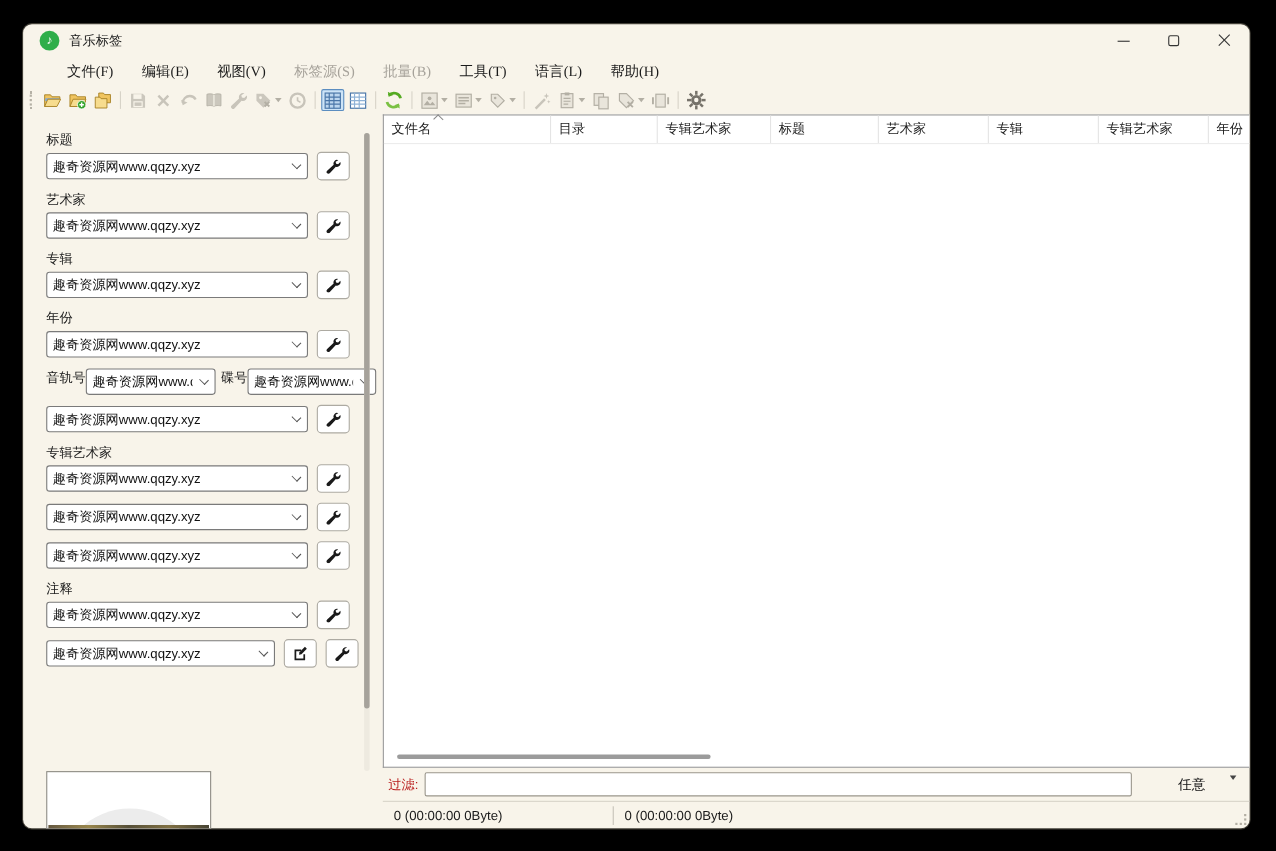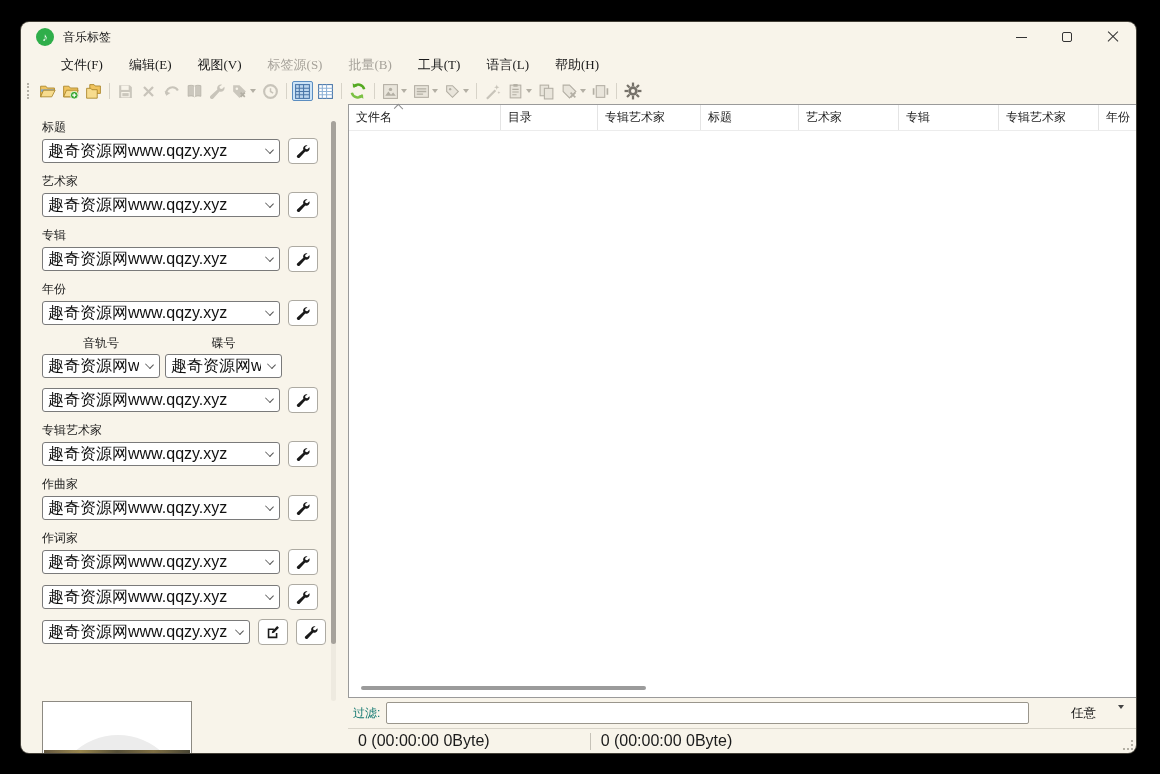--- a/index.html
+++ b/index.html
@@ -35,51 +35,51 @@
   .dd-caret { width:0; height:0; border-left:3px solid transparent; border-right:3px solid transparent; border-top:4px solid #b3afa4; margin-left:2px; }
   .tb-btn svg { display:block; }
   
   .main { flex:1 1 auto; display:flex; min-height:0; }
   .left-panel { width:327px; flex:0 0 auto; position:relative; padding:15px 0 0 21px; }
   .fgroup { margin-bottom:9px; }
   .flabel { font-size:12px; color:#1b1b1b; height:16px; margin-bottom:3px; }
   .frow { display:flex; align-items:center; gap:8px; }
   .combo { height:24px; background:#fff; border:1px solid #7a7a7a; border-radius:3px;
     display:flex; align-items:center; padding:0 20px 0 5px; position:relative; width:238px; overflow:hidden; }
-  .combo .cval { font-size:16px; color:#111; white-space:nowrap; overflow:hidden; }
+  .combo .cval { font-size:12px; color:#111; white-space:nowrap; overflow:hidden; }
   .chev { position:absolute; right:6px; top:8px; width:7px; height:7px; border-right:1.4px solid #555; border-bottom:1.4px solid #555; transform:rotate(45deg) scale(1,.8); transform-origin:center; margin-top:-2px; }
   .sq-btn { width:30px; height:26px; background:#fff; border:1px solid #adaaa2; border-radius:4px;
     display:flex; align-items:center; justify-content:center; flex:0 0 auto; }
   .duo { display:flex; gap:5px; }
-  .duo .col { display:flex; flex-direction:column;align-items:center; }
+  .duo .col { display:flex; flex-direction:row; }
   .combo.small { width:118px; }
   .combo.small2 { width:117px; }
   .combo.lyr { width:208px; }
   .vscroll-track { position:absolute; left:310px; top:17px; width:5px; height:580px; background:#eeeae0; border-radius:3px; }
   .vscroll-thumb { position:absolute; left:0; top:0; width:5px; height:523px; background:#a6a29b; border-radius:3px; }
   .album-box { position:absolute; left:21px; top:597px; width:150px; height:70px; background:#fff; border:1px solid #8d8a82; overflow:hidden; }
   .album-disc { position:absolute; left:10px; top:33px; width:130px; height:130px; border-radius:50%; background:#ececec; }
   .album-strip { position:absolute; left:1px; right:1px; top:48px; height:6px;
     background:linear-gradient(90deg,#4a3b1f,#8a7430,#3c3418,#6d5a26,#27230f); opacity:.85; }
   
   .right-col { flex:1 1 auto; display:flex; flex-direction:column; min-width:0; }
   .table-wrap { flex:1 1 auto; background:#fff; border-left:1px solid #9a9a9a; border-top:1px solid #9a9a9a; border-bottom:1px solid #9a9a9a; position:relative; min-height:0; }
   .thead { display:flex; height:26px; border-bottom:1px solid #ececec; position:relative; }
   .th { font-size:12px; color:#1b1b1b; display:flex; align-items:center; padding-left:7px; border-right:1px solid #e4e4e4; overflow:hidden; white-space:nowrap; flex:0 0 auto; }
   .c0{width:152px;} .c1{width:97px;text-align:center;} .c2{width:103px;} .c3{width:98px;} .c4{width:100px;} .c5{width:100px;} .c6{width:100px;} .c7{flex:1 1 auto; border-right:none;}
   .sort-caret { position:absolute; left:46px; top:0px; width:7px; height:7px; border-left:1.3px solid #8a8a8a; border-top:1.3px solid #8a8a8a; transform:rotate(45deg) scale(1,.9); }
   .hscroll-thumb { position:absolute; left:12px; bottom:7px; width:285px; height:4px; background:#9b9b9b; border-radius:2px; }
   .filter-row { height:30px; display:flex; align-items:center; padding:0 8px 0 5px; gap:6px; flex:0 0 auto; }
-  .filter-label { font-size:12px; color:#0f766e; white-space:nowrap; }
+  .filter-label { font-size:12px; color:#b91c1c; white-space:nowrap; }
   .filter-input { flex:1 1 auto; height:22px; border:1px solid #9a968c; border-radius:2px; background:#fff; font-size:12px; padding:0 5px; font-family:"Liberation Sans",sans-serif; outline:none; }
   .filter-mode { display:flex; align-items:flex-start; gap:22px; padding:0 4px 0 36px; }
   .filter-mode .mval { font-size:12.5px; color:#111; }
   .mode-caret { width:0; height:0; border-left:3.5px solid transparent; border-right:3.5px solid transparent; border-top:4.5px solid #444; }
   .statusbar { height:25px; border-top:1px solid #d8d4c9; display:flex; align-items:center; flex:0 0 auto; position:relative; }
-  .status-cell { font-size:16px; color:#1b1b1b; padding:0 10px; white-space:nowrap; }
+  .status-cell { font-size:12px; color:#1b1b1b; padding:0 10px; white-space:nowrap; }
   .status-div { width:1px; height:17px; background:#c6c2b8; margin-left:90px; }
   .resize-grip { position:absolute; right:3px; bottom:3px; width:10px; height:10px; }
   .resize-grip i { position:absolute; width:2px; height:2px; background:#b3afa4; }
   .resize-grip i:nth-child(1){right:0;bottom:0;} .resize-grip i:nth-child(2){right:4px;bottom:0;}
   .resize-grip i:nth-child(3){right:0;bottom:4px;} .resize-grip i:nth-child(4){right:8px;bottom:0;}
   .resize-grip i:nth-child(5){right:0;bottom:8px;}
 </style>
 </head>
 <body>
 
@@ -387,50 +387,49 @@
             </div>
           <div class="sq-btn">
               <svg width="14" height="14" viewBox="0 0 16 16">
                 <path d="M13.2 1.8a3.7 3.7 0 0 0-4.8 4.7L1.6 12.8a1.9 1.9 0 1 0 2.7 2.7l6.3-6.9a3.7 3.7 0 0 0 4.7-4.8L13 6.1l-2.1-.5-.5-2.1z" fill="#1a1a1a"></path>
               </svg>
             </div>
         </div>
       </div>
 
       <div class="fgroup">
-        <div class="flabel">作曲家</div>
-        <div class="frow">
-          <div class="combo">
-              <span class="cval">趣奇资源网www.qqzy.xyz</span>
-              <span class="chev"></span>
-            </div>
-          <div class="sq-btn">
-              <svg width="14" height="14" viewBox="0 0 16 16">
-                <path d="M13.2 1.8a3.7 3.7 0 0 0-4.8 4.7L1.6 12.8a1.9 1.9 0 1 0 2.7 2.7l6.3-6.9a3.7 3.7 0 0 0 4.7-4.8L13 6.1l-2.1-.5-.5-2.1z" fill="#1a1a1a"></path>
-              </svg>
-            </div>
-        </div>
-      </div>
-
-      <div class="fgroup">
-        <div class="flabel">作词家</div>
-        <div class="frow">
-          <div class="combo">
-              <span class="cval">趣奇资源网www.qqzy.xyz</span>
-              <span class="chev"></span>
-            </div>
-          <div class="sq-btn">
-              <svg width="14" height="14" viewBox="0 0 16 16">
-                <path d="M13.2 1.8a3.7 3.7 0 0 0-4.8 4.7L1.6 12.8a1.9 1.9 0 1 0 2.7 2.7l6.3-6.9a3.7 3.7 0 0 0 4.7-4.8L13 6.1l-2.1-.5-.5-2.1z" fill="#1a1a1a"></path>
-              </svg>
-            </div>
-        </div>
-      </div>
-
-      <div class="fgroup">
+        <div class="frow">
+          <div class="combo">
+              <span class="cval">趣奇资源网www.qqzy.xyz</span>
+              <span class="chev"></span>
+            </div>
+          <div class="sq-btn">
+              <svg width="14" height="14" viewBox="0 0 16 16">
+                <path d="M13.2 1.8a3.7 3.7 0 0 0-4.8 4.7L1.6 12.8a1.9 1.9 0 1 0 2.7 2.7l6.3-6.9a3.7 3.7 0 0 0 4.7-4.8L13 6.1l-2.1-.5-.5-2.1z" fill="#1a1a1a"></path>
+              </svg>
+            </div>
+        </div>
+      </div>
+
+      <div class="fgroup">
+        <div class="frow">
+          <div class="combo">
+              <span class="cval">趣奇资源网www.qqzy.xyz</span>
+              <span class="chev"></span>
+            </div>
+          <div class="sq-btn">
+              <svg width="14" height="14" viewBox="0 0 16 16">
+                <path d="M13.2 1.8a3.7 3.7 0 0 0-4.8 4.7L1.6 12.8a1.9 1.9 0 1 0 2.7 2.7l6.3-6.9a3.7 3.7 0 0 0 4.7-4.8L13 6.1l-2.1-.5-.5-2.1z" fill="#1a1a1a"></path>
+              </svg>
+            </div>
+        </div>
+      </div>
+
+      <div class="fgroup">
+        <div class="flabel">注释</div>
         <div class="frow">
           <div class="combo">
               <span class="cval">趣奇资源网www.qqzy.xyz</span>
               <span class="chev"></span>
             </div>
           <div class="sq-btn">
               <svg width="14" height="14" viewBox="0 0 16 16">
                 <path d="M13.2 1.8a3.7 3.7 0 0 0-4.8 4.7L1.6 12.8a1.9 1.9 0 1 0 2.7 2.7l6.3-6.9a3.7 3.7 0 0 0 4.7-4.8L13 6.1l-2.1-.5-.5-2.1z" fill="#1a1a1a"></path>
               </svg>
             </div>

